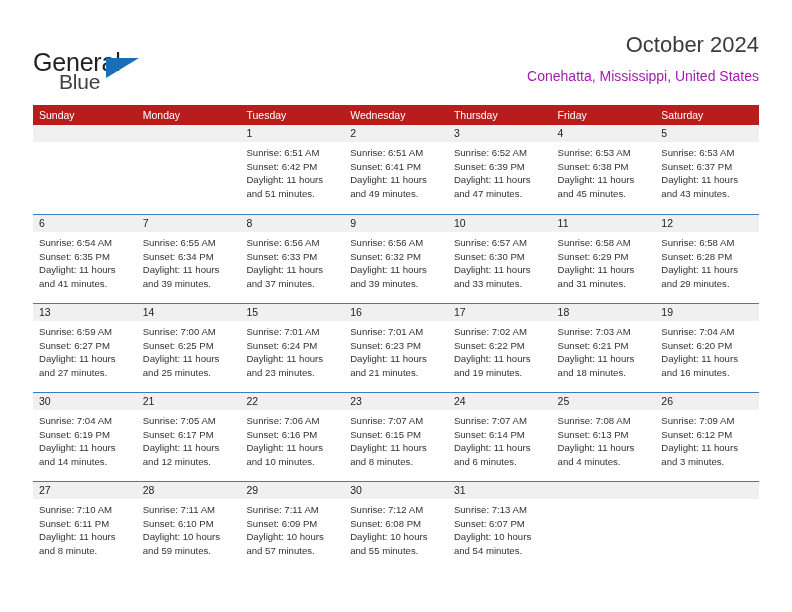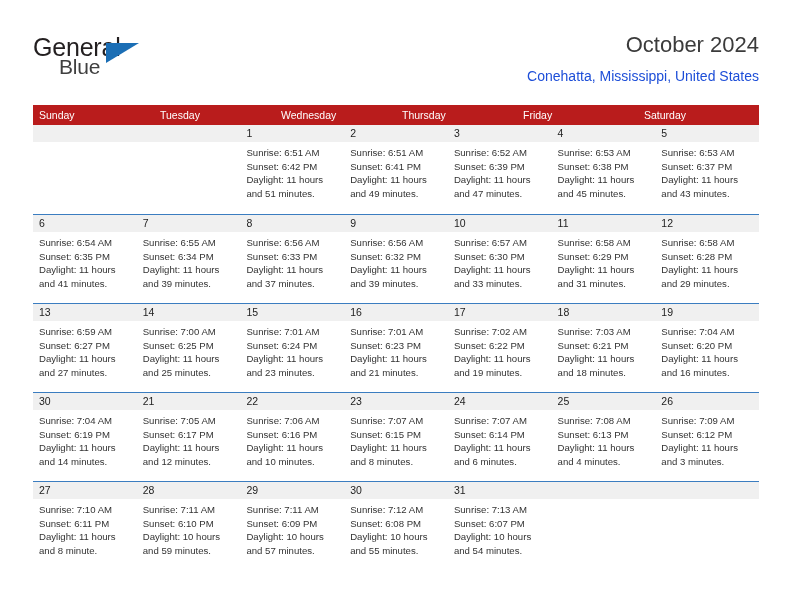--- a/index.html
+++ b/index.html
@@ -20,21 +20,21 @@
   .page-header {
     position: absolute;
     left: 0; top: 0;
     width: 792px;
     height: 100px;
   }
 
   .brand {
     position: absolute;
     left: 33px;
-    top: 33px;
+    top: 48px;
     width: 180px;
     height: 52px;
   }
   .brand-general {
     position: absolute;
     left: 0;
     top: 0;
     font-size: 25px;
     color: #231f20;
     letter-spacing: -0.2px;
@@ -67,21 +67,21 @@
   }
   .cal-title {
     font-size: 22px;
     font-weight: normal;
     color: #3b3b3b;
     line-height: 34px;
     white-space: nowrap;
   }
   .cal-subtitle {
     font-size: 14px;
-    color: #1d4ed8;
+    color: #a21caf;
     line-height: 20px;
     margin-top: 4px;
     white-space: nowrap;
   }
 
   
   .calendar {
     position: absolute;
     left: 33px;
     top: 105px;
@@ -158,20 +158,21 @@
     <div class="cal-title">October 2024</div>
     <div class="cal-subtitle">Conehatta, Mississippi, United States</div>
   </div>
 
 </div>
 
 <div class="calendar">
 
   <div class="weekday-row">
     <div class="weekday-cell">Sunday</div>
+    <div class="weekday-cell">Monday</div>
     <div class="weekday-cell">Tuesday</div>
     <div class="weekday-cell">Wednesday</div>
     <div class="weekday-cell">Thursday</div>
     <div class="weekday-cell">Friday</div>
     <div class="weekday-cell">Saturday</div>
   </div>
 
   <div id="weeks-container">
       <div class="week-row first">
         <div class="day-cell empty">

